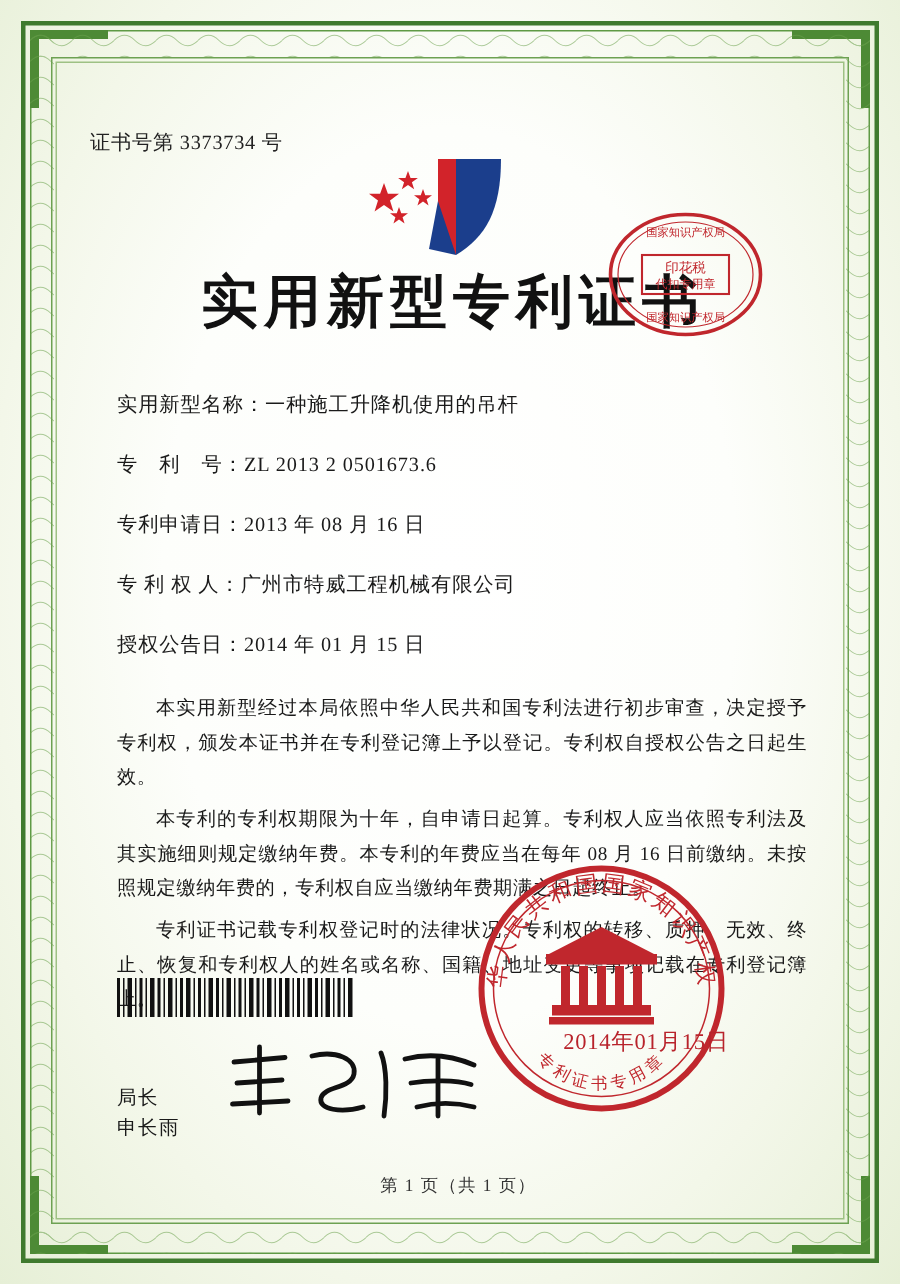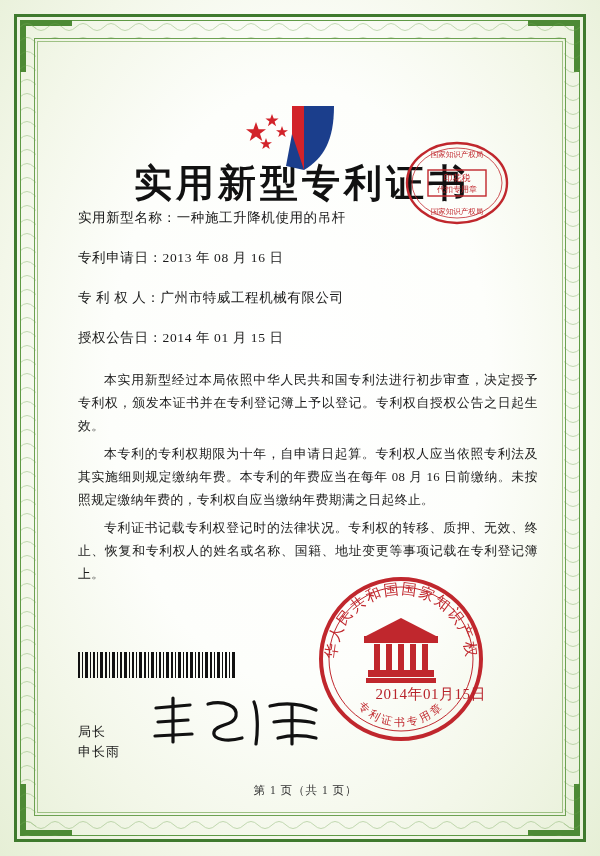--- a/index.html
+++ b/index.html
@@ -67,20 +67,21 @@
   .title{
     margin-top:72px;
     text-align:center;
     font-size:38px;
     font-weight:bold;
     letter-spacing:4px;
     color:#111;
     font-family:"Liberation Serif", serif;
   }
   .fields{
+    margin-top:34px;
     padding-left:18px;
   }
   .field{
     font-size:13.5px;
     color:#1a1a1a;
     margin-bottom:22px;
     letter-spacing:.6px;
     white-space:nowrap;
   }
   .field .lbl{display:inline-block;}
@@ -152,20 +153,21 @@
       </pattern>
     </defs>
     <rect x="0" y="0" width="560" height="18" fill="url(#wave)"></rect>
     <rect x="0" y="798" width="560" height="18" fill="url(#wave)"></rect>
     <rect x="0" y="0" width="16" height="816" fill="url(#wave)"></rect>
     <rect x="544" y="0" width="16" height="816" fill="url(#wave)"></rect>
   </svg>
 
   <div class="content">
 
+    <div class="cert-no">证书号第 3373734 号</div>
 
     <svg class="emblem" viewBox="0 0 120 78">
       <path d="M62 6 L92 6 C92 40 82 58 62 70 Z" fill="#1b3e8c"></path>
       <path d="M62 6 L62 70 C54 62 50 48 50 34 L50 6 Z" fill="#d2232a"></path>
       <path d="M50 34 L62 70 L44 66 Z" fill="#1b3e8c"></path>
       <g fill="#d2232a">
         <polygon points="14,22 16.6,29.2 24,29.2 18,33.7 20.3,41 14,36.6 7.7,41 10,33.7 4,29.2 11.4,29.2"></polygon>
         <polygon points="30,14 31.7,18.6 36.6,18.6 32.6,21.5 34.1,26.2 30,23.3 25.9,26.2 27.4,21.5 23.4,18.6 28.3,18.6"></polygon>
         <polygon points="40,26 41.5,30.2 46,30.2 42.4,32.8 43.7,37 40,34.4 36.3,37 37.6,32.8 34,30.2 38.5,30.2"></polygon>
         <polygon points="24,38 25.5,42.2 30,42.2 26.4,44.8 27.7,49 24,46.4 20.3,49 21.6,44.8 18,42.2 22.5,42.2"></polygon>
@@ -180,20 +182,23 @@
       <text x="53" y="52" font-size="8" fill="#c0272d" text-anchor="middle" font-family="'Liberation Serif',serif">代扣专用章</text>
       <text x="53" y="17" font-size="7.5" fill="#c0272d" text-anchor="middle" font-family="'Liberation Serif',serif">国家知识产权局</text>
       <text x="53" y="74" font-size="7.5" fill="#c0272d" text-anchor="middle" font-family="'Liberation Serif',serif">国家知识产权局</text>
     </svg>
 
     <div class="title">实用新型专利证书</div>
 
     <div class="fields">
       <div class="field">
         <span class="lbl">实用新型名称：</span><span>一种施工升降机使用的吊杆</span>
+      </div>
+      <div class="field">
+        <span class="lbl">专　利　号：</span><span>ZL 2013 2 0501673.6</span>
       </div>
       <div class="field">
         <span class="lbl">专利申请日：</span><span>2013 年 08 月 16 日</span>
       </div>
       <div class="field">
         <span class="lbl">专 利 权 人：</span><span>广州市特威工程机械有限公司</span>
       </div>
       <div class="field">
         <span class="lbl">授权公告日：</span><span>2014 年 01 月 15 日</span>
       </div>

